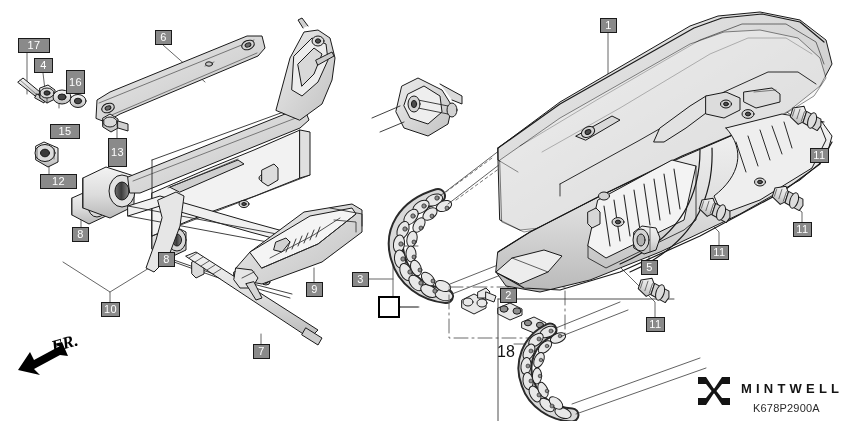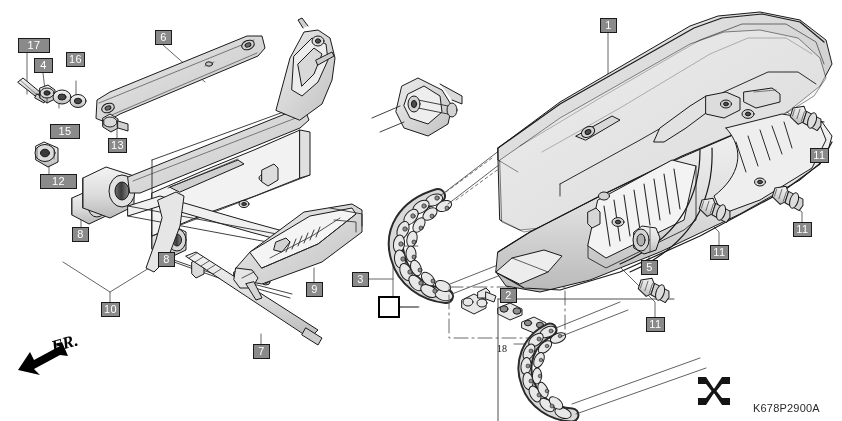--- a/index.html
+++ b/index.html
@@ -40,22 +40,22 @@
     user-select: none;
   }
   .callout.blank {
     background: #ffffff;
     border: 2px solid #000000;
   }
   
   .plainlabel {
     position: absolute;
     color: #111111;
-    font-family: Liberation Serif, serif;
-    font-size: 10px;
+    font-family: Liberation Sans, sans-serif;
+    font-size: 16px;
     line-height: 1;
     user-select: none;
   }
   
   #brand {
     position: absolute;
     left: 697px;
     top: 376px;
     width: 140px;
     height: 44px;
@@ -574,23 +574,23 @@
       <path d="M46 6 L52 20 L44 19 L18 33 L24 39 L2 34 L14 16 L18 24 L44 10 L38 8 Z" fill="#000000"></path>
     </svg>
     <span class="fr-text">FR.</span>
   </div>
 
   <div id="callout-layer">
       <div class="callout" style="left: 600px; top: 18px; width: 17px; height: 15px;">1</div>
       <div class="callout" style="left: 18px; top: 38px; width: 32px; height: 15px;">17</div>
       <div class="callout" style="left: 155px; top: 30px; width: 17px; height: 15px;">6</div>
       <div class="callout" style="left: 34px; top: 58px; width: 19px; height: 15px;">4</div>
-      <div class="callout" style="left: 66px; top: 52px; width: 19px; height: 15px;">16</div>
+      <div class="callout" style="left: 66px; top: 70px; width: 19px; height: 24px;">16</div>
       <div class="callout" style="left: 50px; top: 124px; width: 30px; height: 15px; text-align: right;">15</div>
-      <div class="callout" style="left: 108px; top: 138px; width: 19px; height: 15px;">13</div>
+      <div class="callout" style="left: 108px; top: 138px; width: 19px; height: 29px;">13</div>
       <div class="callout" style="left: 40px; top: 174px; width: 37px; height: 15px;">12</div>
       <div class="callout" style="left: 810px; top: 148px; width: 19px; height: 15px;">11</div>
       <div class="callout" style="left: 72px; top: 227px; width: 17px; height: 15px;">8</div>
       <div class="callout" style="left: 793px; top: 222px; width: 19px; height: 15px;">11</div>
       <div class="callout" style="left: 158px; top: 252px; width: 17px; height: 15px;">8</div>
       <div class="callout" style="left: 710px; top: 245px; width: 19px; height: 15px;">11</div>
       <div class="callout" style="left: 306px; top: 282px; width: 17px; height: 15px;">9</div>
       <div class="callout" style="left: 641px; top: 260px; width: 17px; height: 15px;">5</div>
       <div class="callout" style="left: 352px; top: 272px; width: 17px; height: 15px;">3</div>
       <div class="callout" style="left: 101px; top: 302px; width: 19px; height: 15px;">10</div>
@@ -599,16 +599,17 @@
       <div class="callout" style="left: 646px; top: 317px; width: 19px; height: 15px;">11</div>
       <div class="callout" style="left: 253px; top: 344px; width: 17px; height: 15px;">7</div>
       <div class="plainlabel" style="left: 497px; top: 344px;">18</div>
     </div>
 
   <div id="brand">
     <svg id="brand-mark" viewBox="0 0 34 30">
       <path d="M1 1 L9 1 L17 13 L25 1 L33 1 L33 8 L25 8 L17 18 L9 8 L1 8 Z" fill="#141414"></path>
       <path d="M1 29 L9 29 L17 17 L25 29 L33 29 L33 22 L25 22 L17 12 L9 22 L1 22 Z" fill="#141414"></path>
     </svg>
+    <div id="brand-name">MINTWELL</div>
     <div id="brand-code">K678P2900A</div>
   </div>
 
 </div>
 
 </body></html>

